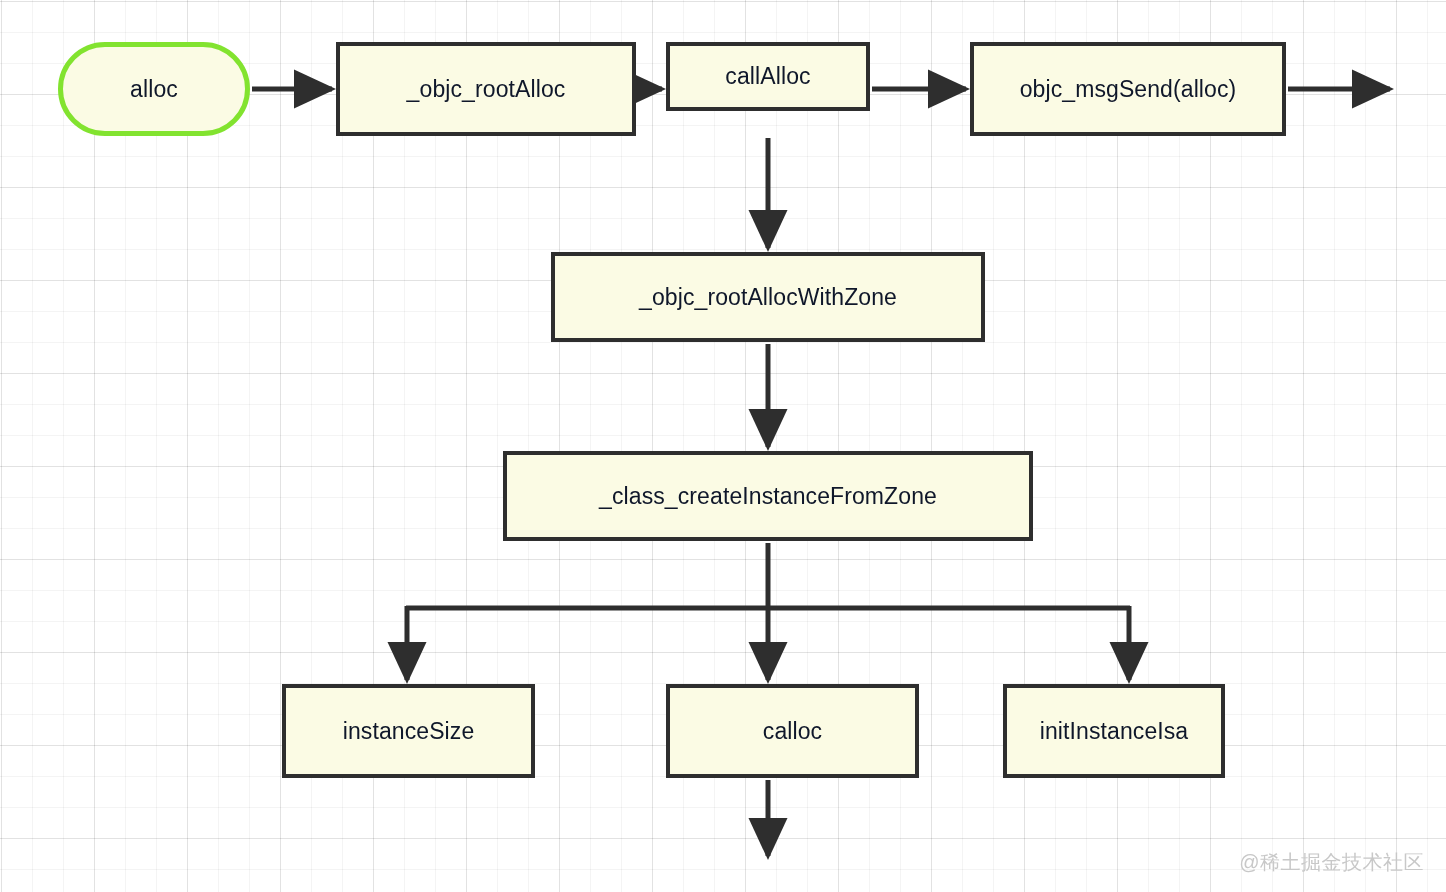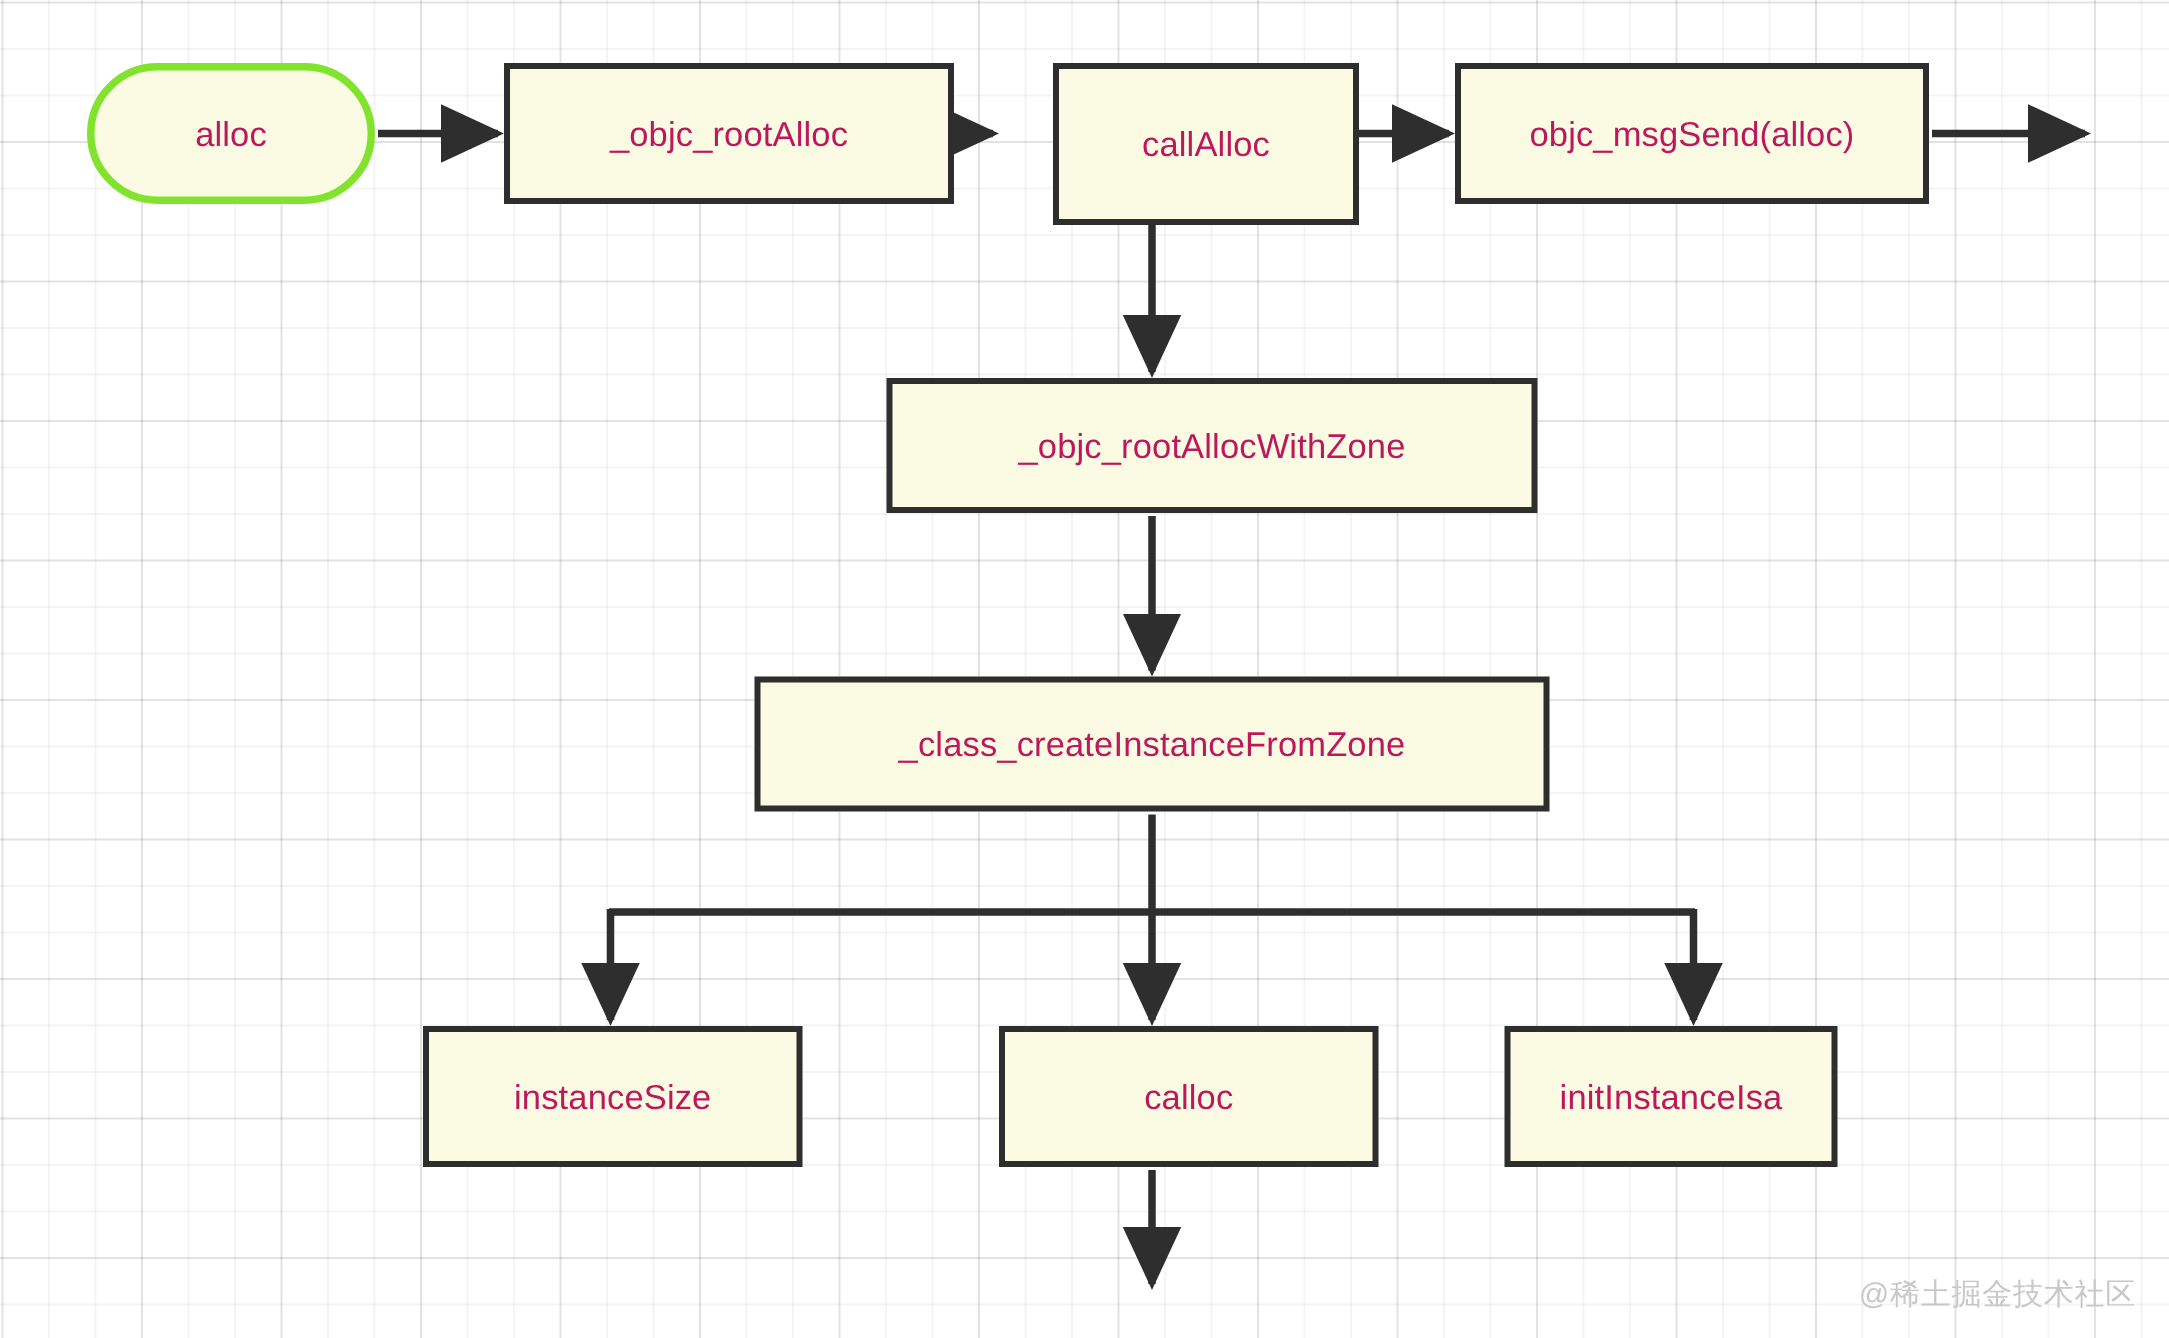--- a/index.html
+++ b/index.html
@@ -34,21 +34,21 @@
     pointer-events: none;
   }
   .node {
     position: absolute;
     box-sizing: border-box;
     display: flex;
     align-items: center;
     justify-content: center;
     background: #fbfbe4;
     border: 4px solid #2e2e2e;
-    color: #be185d;
+    color: #0f172a;
     font-size: 23px;
     font-family: "Liberation Sans", sans-serif;
     letter-spacing: 0.1px;
     white-space: nowrap;
   }
   .node.start {
     border: 5px solid #82e32f;
     border-radius: 48px;
   }
   .watermark {
@@ -100,29 +100,29 @@
   </svg>
 
   <div class="node start" style="left:58px; top:42px; width:192px; height:94px;">
     <span>alloc</span>
   </div>
 
   <div class="node" style="left:336px; top:42px; width:300px; height:94px;">
     <span>_objc_rootAlloc</span>
   </div>
 
-  <div class="node" style="left:702px; top:42px; width:204px; height:108px;">
+  <div class="node" style="left:666px; top:42px; width:204px; height:69px;">
     <span>callAlloc</span>
   </div>
 
   <div class="node" style="left:970px; top:42px; width:316px; height:94px;">
     <span>objc_msgSend(alloc)</span>
   </div>
 
-  <div class="node" style="left:551px; top:252px; width:434px; height:90px;margin-left:40px;">
+  <div class="node" style="left:551px; top:252px; width:434px; height:90px;">
     <span>_objc_rootAllocWithZone</span>
   </div>
 
   <div class="node" style="left:503px; top:451px; width:530px; height:90px;">
     <span>_class_createInstanceFromZone</span>
   </div>
 
   <div class="node" style="left:282px; top:684px; width:253px; height:94px;">
     <span>instanceSize</span>
   </div>

